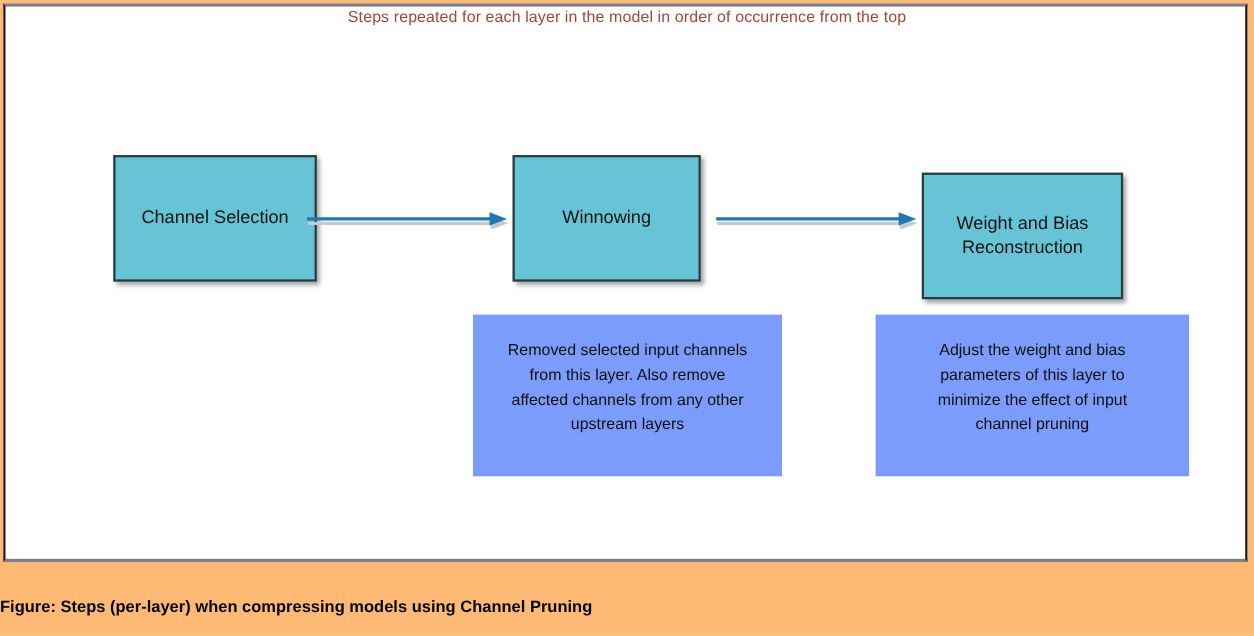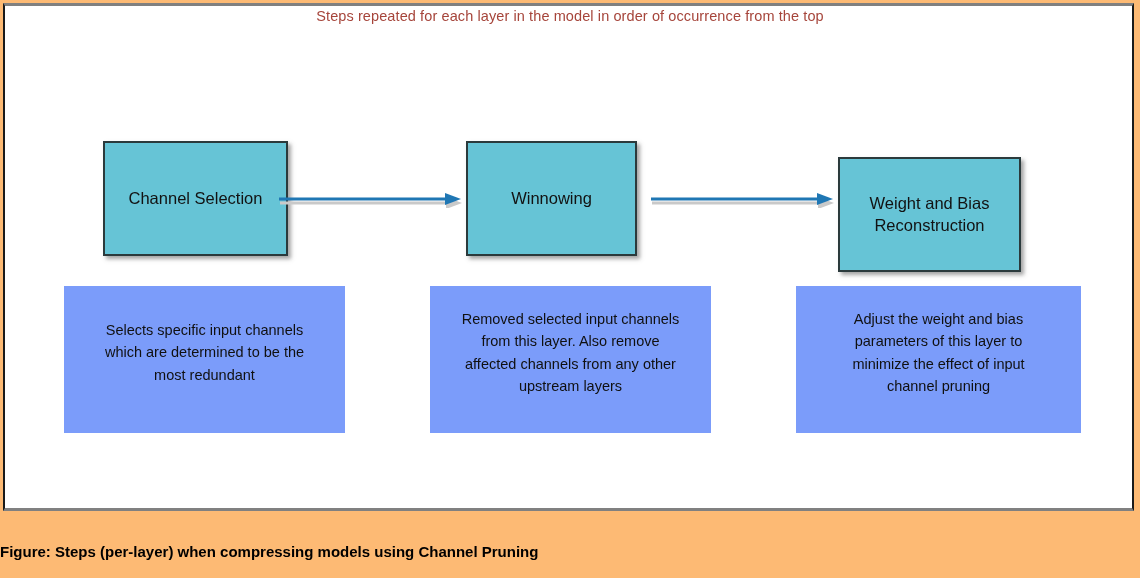--- a/index.html
+++ b/index.html
@@ -162,25 +162,20 @@
         <polygon points="166,1 182,7 166,13" fill="#1f77b4"></polygon>
       </g>
     </svg>
   </div>
 
   <div class="step-box" id="step-3">
     <span class="step-label">Weight and Bias
 Reconstruction</span>
   </div>
 
-  <div class="desc-box" id="desc-1">
-    <span class="desc-text">Selects specific input channels
-which are determined to be the
-most redundant</span>
-  </div>
 
   <div class="desc-box" id="desc-2">
     <span class="desc-text">Removed selected input channels
 from this layer. Also remove
 affected channels from any other
 upstream layers</span>
   </div>
 
   <div class="desc-box" id="desc-3">
     <span class="desc-text">Adjust the weight and bias

